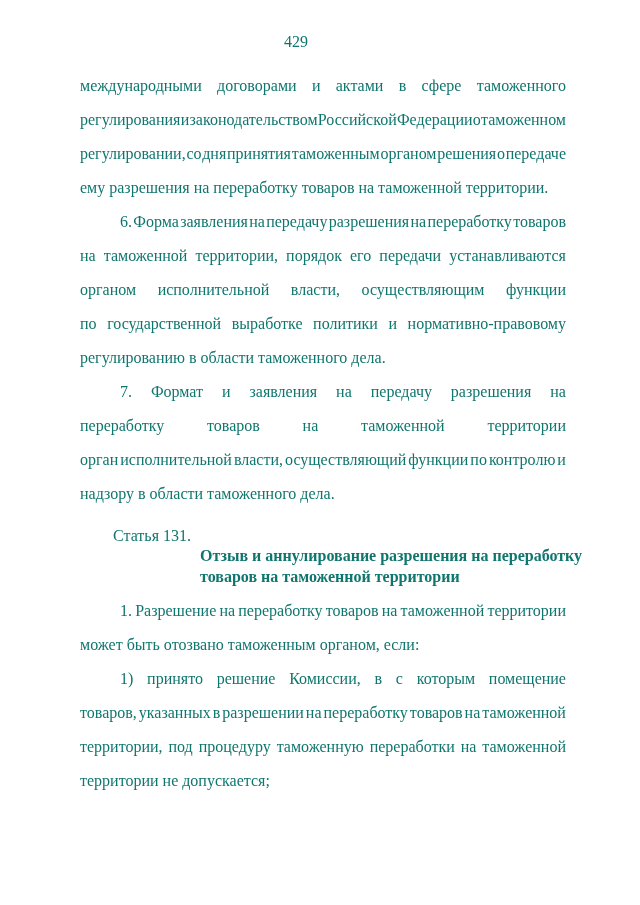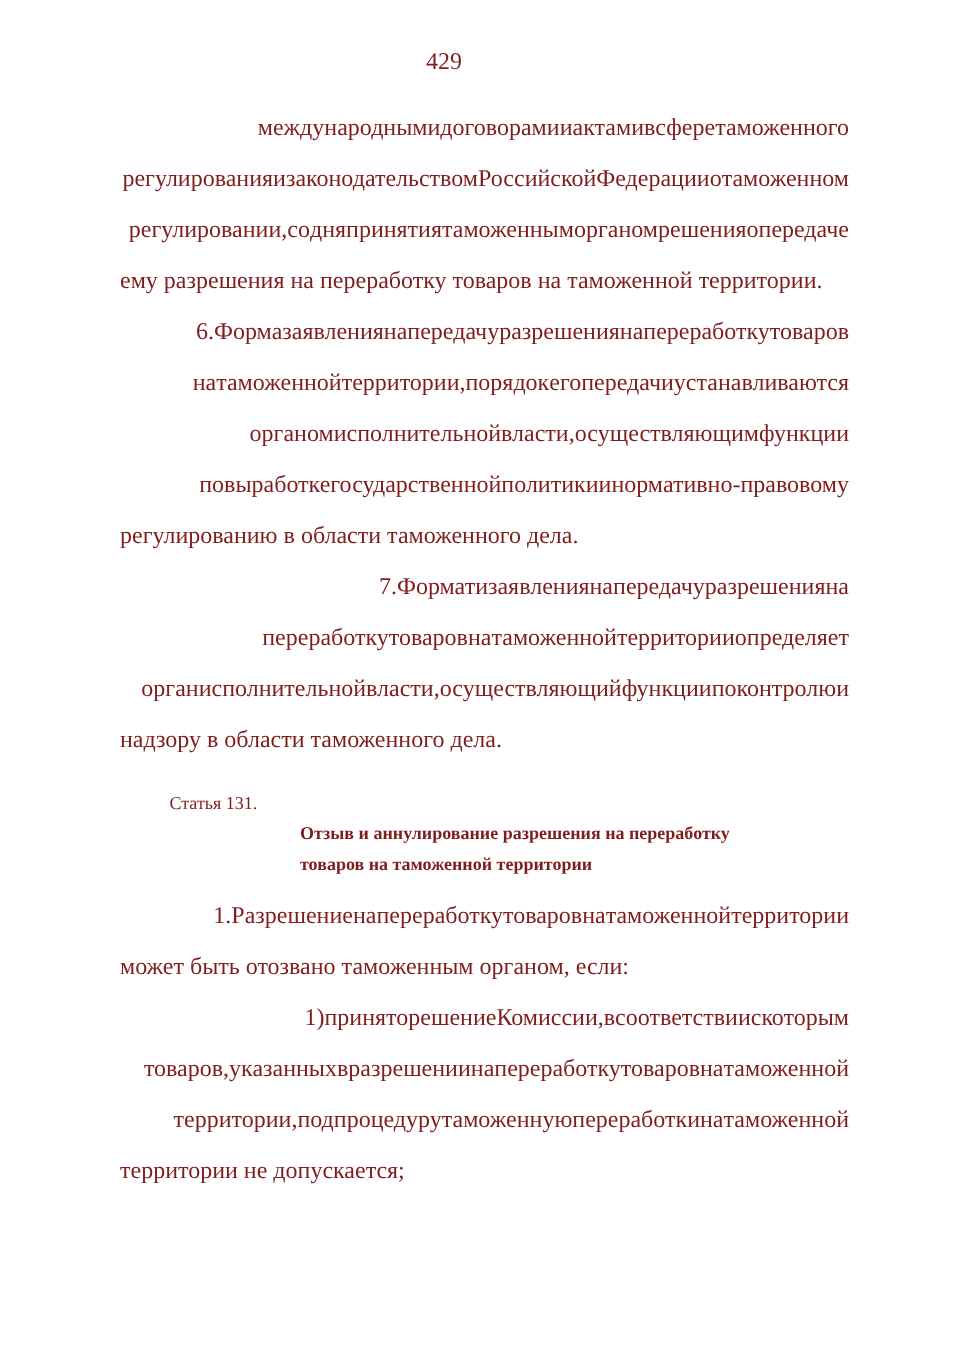--- a/index.html
+++ b/index.html
@@ -5,21 +5,21 @@
   html, body {
     margin: 0;
     padding: 0;
     background: #ffffff;
   }
   .page {
     position: relative;
     width: 592px;
     height: 905px;
     background: #ffffff;
-    color: #7f1d1d;
+    color: #0f766e;
     font-family: "Liberation Serif", serif;
     overflow: hidden;
   }
   .pagenum {
     margin-top: 30px;
     text-align: center;
     font-size: 16px;
     line-height: 23px;
   }
   .textcol {
@@ -35,31 +35,31 @@
   .line {
     font-size: 16px;
     line-height: 34px;
     height: 34px;
     text-align: left;
     white-space: nowrap;
   }
   
   .jline {
     display: flex;
-    justify-content: flex-end;
+    justify-content: space-between;
     white-space: normal;
   }
   .indent {
     padding-left: 40px;
   }
   .heading {
     margin-top: 14px;
     margin-left: 113px;
     display: flex;
-    font-size: 12px;
+    font-size: 16px;
     line-height: 21px;
   }
   .heading .article-label {
     flex: none;
     width: 87px;
     font-weight: normal;
   }
   .heading .article-title {
     font-weight: bold;
     margin-top: 20px;
@@ -130,22 +130,22 @@
         </div>
       <div class="line jline">
           <span>органом</span>
           <span>исполнительной</span>
           <span>власти,</span>
           <span>осуществляющим</span>
           <span>функции</span>
         </div>
       <div class="line jline">
           <span>по</span>
+          <span>государственной</span>
           <span>выработке</span>
-          <span>государственной</span>
           <span>политики</span>
           <span>и</span>
           <span>нормативно-правовому</span>
         </div>
       <div class="line">регулированию в области таможенного дела.</div>
     </div>
 
     <div>
       <div class="line jline indent">
           <span>7.</span>
@@ -156,21 +156,20 @@
           <span>передачу</span>
           <span>разрешения</span>
           <span>на</span>
         </div>
       <div class="line jline">
           <span>переработку</span>
           <span>товаров</span>
           <span>на</span>
           <span>таможенной</span>
           <span>территории</span>
-          <span>определяет</span>
         </div>
       <div class="line jline">
           <span>орган</span>
           <span>исполнительной</span>
           <span>власти,</span>
           <span>осуществляющий</span>
           <span>функции</span>
           <span>по</span>
           <span>контролю</span>
           <span>и</span>
@@ -204,23 +203,23 @@
       <div class="line">может быть отозвано таможенным органом, если:</div>
     </div>
 
     <div>
       <div class="line jline indent">
           <span>1)</span>
           <span>принято</span>
           <span>решение</span>
           <span>Комиссии,</span>
           <span>в</span>
-          <span>соответствии</span>
           <span>с</span>
           <span>которым</span>
+          <span>помещение</span>
         </div>
       <div class="line jline">
           <span>товаров,</span>
           <span>указанных</span>
           <span>в</span>
           <span>разрешении</span>
           <span>на</span>
           <span>переработку</span>
           <span>товаров</span>
           <span>на</span>

